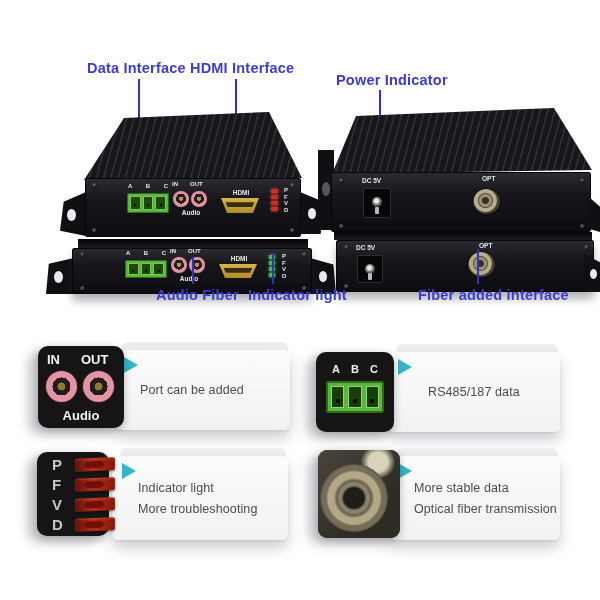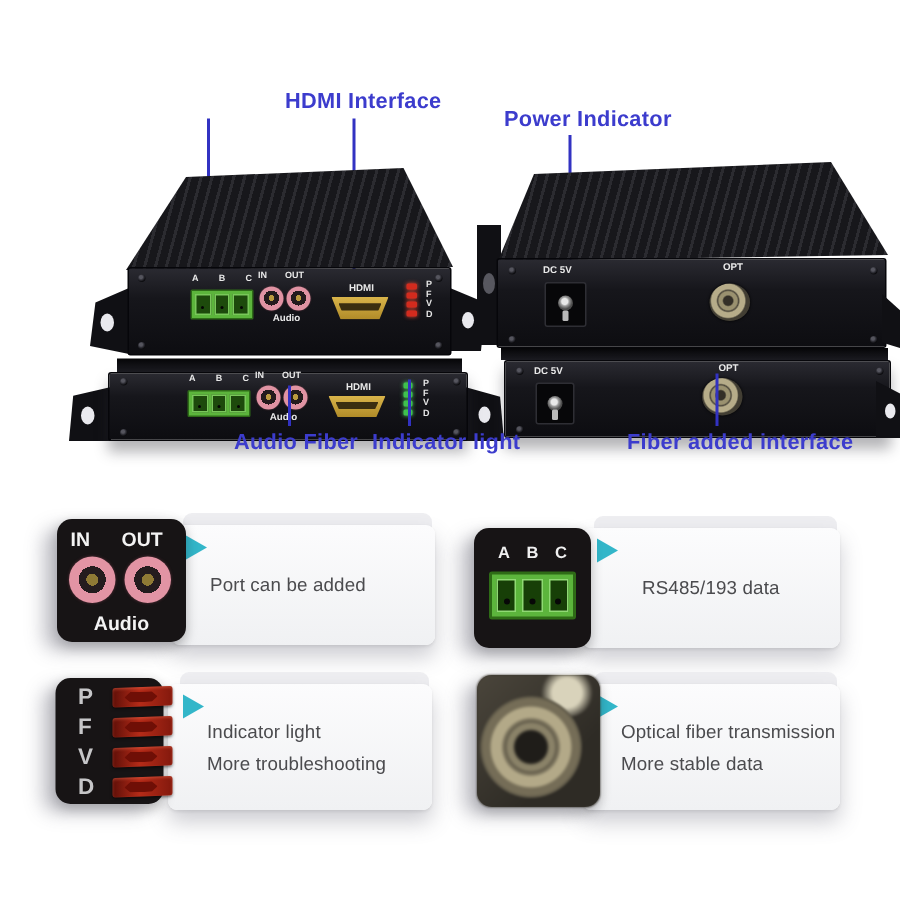--- a/index.html
+++ b/index.html
@@ -95,20 +95,21 @@
   
   .fiber-inner { position:absolute; inset:0; border-radius:9px; overflow:hidden;
     background:linear-gradient(135deg,#4a453b,#2e2b25 70%); filter:blur(.6px); }
   .fiber-ring { position:absolute; border-radius:50%; }
 </style>
 </head>
 <body>
 
 <div class="stage">
 
+  <div class="ann-label" style="left:87px;top:60px;">Data Interface</div>
   <div class="ann-label" style="left:190px;top:60px;">HDMI Interface</div>
   <div class="ann-label" style="left:336px;top:72px;">Power Indicator</div>
   <div class="ann-line" style="left:138px;top:79px;height:110px;"></div>
   <div class="ann-line" style="left:235px;top:79px;height:104px;"></div>
   <div class="ann-line" style="left:379px;top:90px;height:87px;"></div>
 
   <div class="top-face" style="left:84px;top:112px;width:218px;height:68px;clip-path:polygon(40px 6px,185px 0px,218px 66px,0px 68px);"></div>
   <div class="ear" style="left:60px;top:192px;width:26px;height:44px;clip-path:polygon(100% 0,100% 100%,0 88%,14% 22%);">
     <div class="hole" style="left:7px;top:17px;width:9px;height:12px;"></div>
   </div>
@@ -245,21 +246,21 @@
   <div class="thumb" style="left:38px;top:346px;width:86px;height:82px;">
     <div class="thumb-txt" style="left:9px;top:6px;font-size:13px;">IN</div>
     <div class="thumb-txt" style="left:43px;top:6px;font-size:13px;">OUT</div>
     <div class="bjack" style="left:8px;top:25px;"></div>
     <div class="bjack" style="left:45px;top:25px;"></div>
     <div class="thumb-txt" style="left:0;bottom:5px;width:100%;text-align:center;font-size:13px;">Audio</div>
   </div>
 
   <div class="card-back" style="left:396px;top:344px;width:162px;height:84px;"></div>
   <div class="card" style="left:388px;top:352px;width:172px;height:80px;">
-    <div class="line" style="padding-left:14px;">RS485/193 data</div>
+    <div class="line" style="padding-left:14px;">RS485/187 data</div>
   </div>
   <div class="play" style="left:398px;top:359px;"></div>
   <div class="thumb" style="left:316px;top:352px;width:78px;height:80px;">
     <div style="position:absolute;left:0;top:11px;width:100%;display:flex;justify-content:center;gap:11px;color:#f0f0f0;font-weight:bold;font-size:11px;">
       <span>A</span>
         <span>B</span>
         <span>C</span>
     </div>
     <div class="big-terminal" style="left:10px;top:29px;width:58px;height:32px;">
       <div class="port"></div>
@@ -282,22 +283,22 @@
         <span>D</span>
     </div>
     <div class="led-bar" style="left:38px;top:6px;"></div>
     <div class="led-bar" style="left:38px;top:26px;"></div>
     <div class="led-bar" style="left:38px;top:46px;"></div>
     <div class="led-bar" style="left:38px;top:66px;"></div>
   </div>
 
   <div class="card-back" style="left:396px;top:448px;width:162px;height:88px;"></div>
   <div class="card" style="left:388px;top:456px;width:172px;height:84px;">
+    <div class="line">More stable data</div>
     <div class="line">Optical fiber transmission</div>
-    <div class="line">More stable data</div>
   </div>
   <div class="play" style="left:398px;top:463px;"></div>
   <div class="thumb" style="left:318px;top:450px;width:82px;height:88px;background:#3a362e;">
     <div class="fiber-inner">
       <div class="fiber-ring" style="left:42px;top:-4px;width:36px;height:32px;background:radial-gradient(circle,#d9d3bb 0 40%,rgba(217,211,187,0) 72%);"></div>
       <div class="fiber-ring" style="left:2px;top:14px;width:68px;height:68px;background:radial-gradient(circle,#2e2b26 0 25%,#6e6753 30% 37%,#b3a988 42% 54%,#756d57 58% 66%,#4a463a 72%);"></div>
       <div class="fiber-ring" style="left:20px;top:32px;width:32px;height:32px;background:radial-gradient(circle,#1f1d19 0 45%,#8a8268 55% 68%,rgba(0,0,0,0) 75%);"></div>
     </div>
   </div>
 

